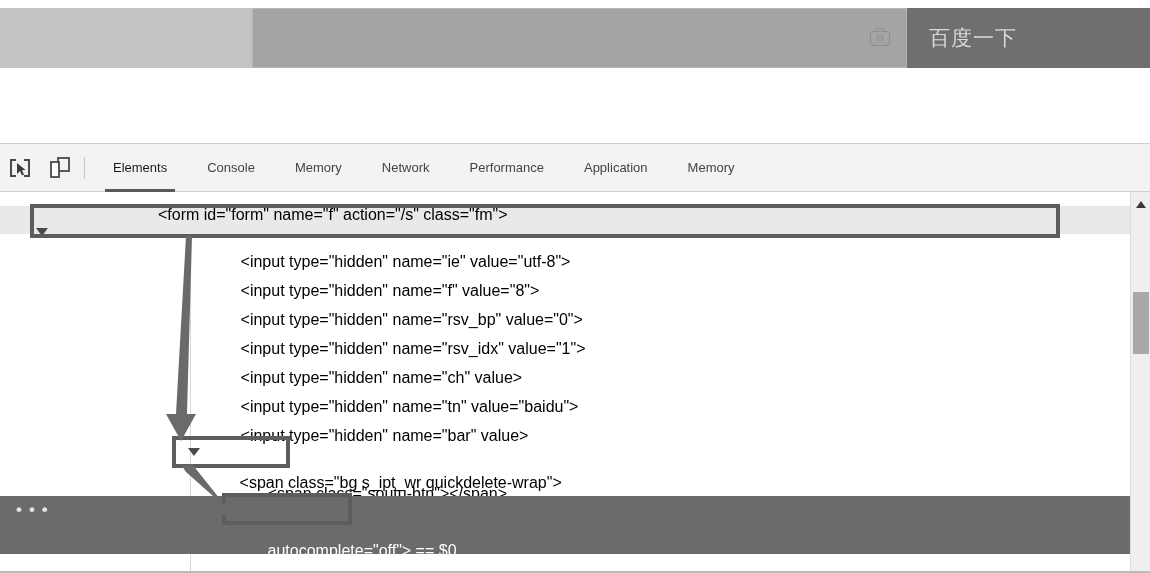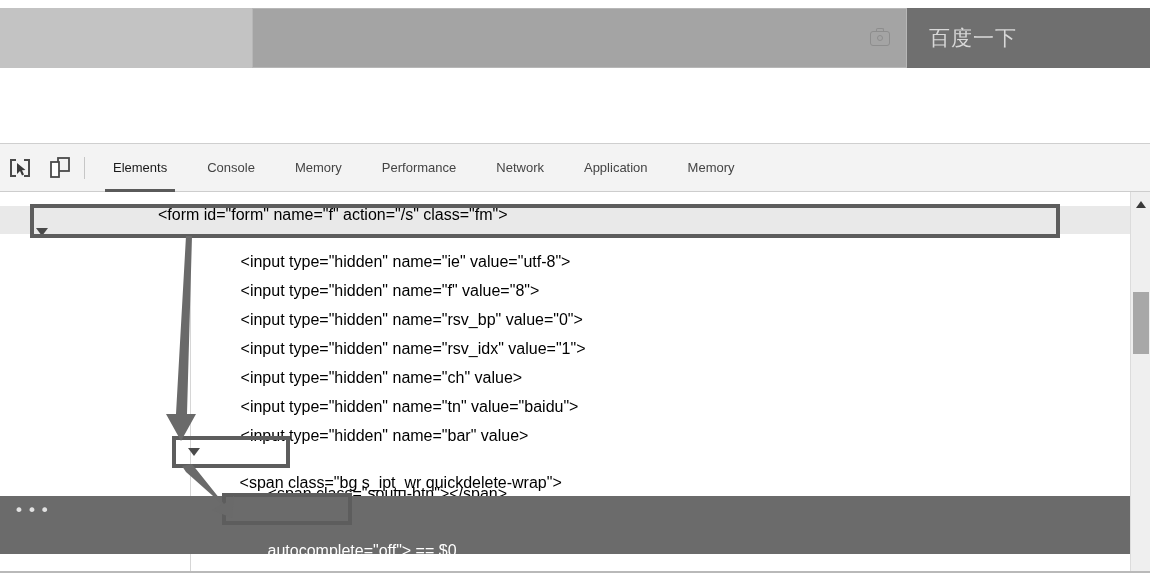--- a/index.html
+++ b/index.html
@@ -261,22 +261,22 @@
         <svg width="24" height="22" viewBox="0 0 24 22">
           <rect x="10" y="1" width="11" height="13" fill="none" stroke="#4a4a4a" stroke-width="1.8"></rect>
           <rect x="3" y="5" width="8" height="15" fill="#ffffff" stroke="#4a4a4a" stroke-width="1.8"></rect>
         </svg>
       </div>
       <div class="tb-divider"></div>
       <div class="tabs">
         <div class="tab active">Elements</div>
         <div class="tab">Console</div>
         <div class="tab">Memory</div>
+        <div class="tab">Network</div>
         <div class="tab">Performance</div>
-        <div class="tab">Network</div>
         <div class="tab">Application</div>
         <div class="tab">Memory</div>
       </div>
     </div>
 
     <div class="dom-area">
 
       <div class="row clipped" style="position:absolute;top:0px;left:0;width:1130px;">
         
       </div>

